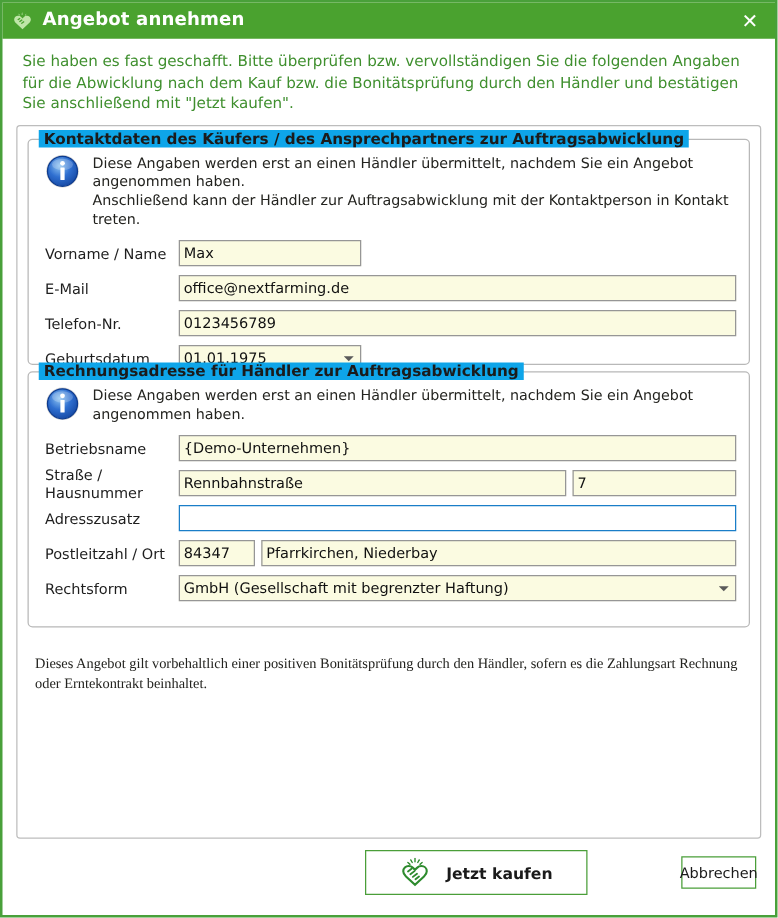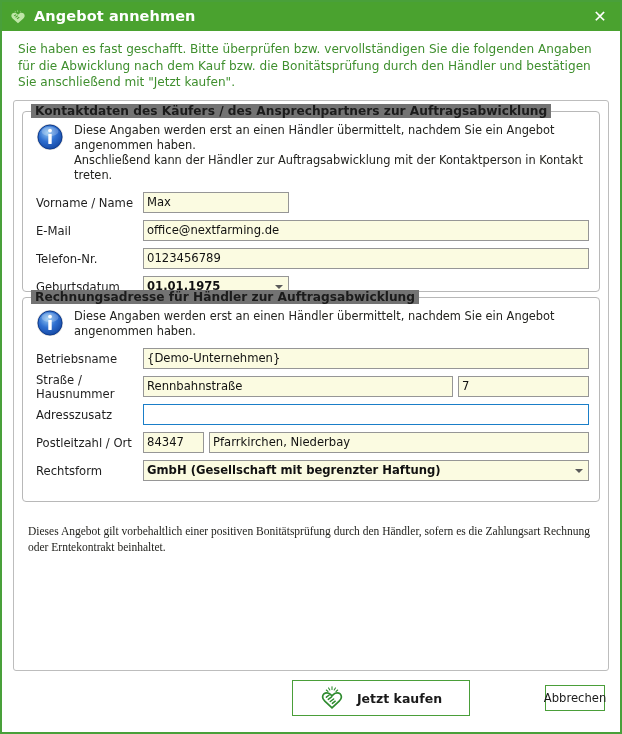--- a/index.html
+++ b/index.html
@@ -99,21 +99,21 @@
     margin: 0;
     padding: 0;
     border: 1px solid #b8b8b8;
     border-radius: 4px;
     box-sizing: border-box;
   }
   .group > .legend {
     position: absolute;
     top: -8px;
     left: 8px;
-    background: #737373;
+    background: #0ea5e9;
     padding: 0 4px;
     font-size: 12.2px;
     font-weight: bold;
     color: #1b1b1b;
     white-space: nowrap;
   }
 
   .note {
     display: flex;
     align-items: flex-start;
@@ -179,21 +179,20 @@
   }
 
   .w-name1  { width: 146px; flex: 0 0 146px; }
   .w-date   { width: 146px; flex: 0 0 146px; }
   .w-hnr    { width: 131px; flex: 0 0 131px; }
   .w-plz    { width: 61px;  flex: 0 0 61px; }
 
   .combo {
     position: relative;
     padding-right: 18px;
-    font-weight: bold;
   }
   .combo .arrow {
     position: absolute;
     right: 5px;
     top: 50%;
     margin-top: -2px;
     width: 0; height: 0;
     border-left: 4px solid transparent;
     border-right: 4px solid transparent;
     border-top: 4px solid #5a5a5a;

